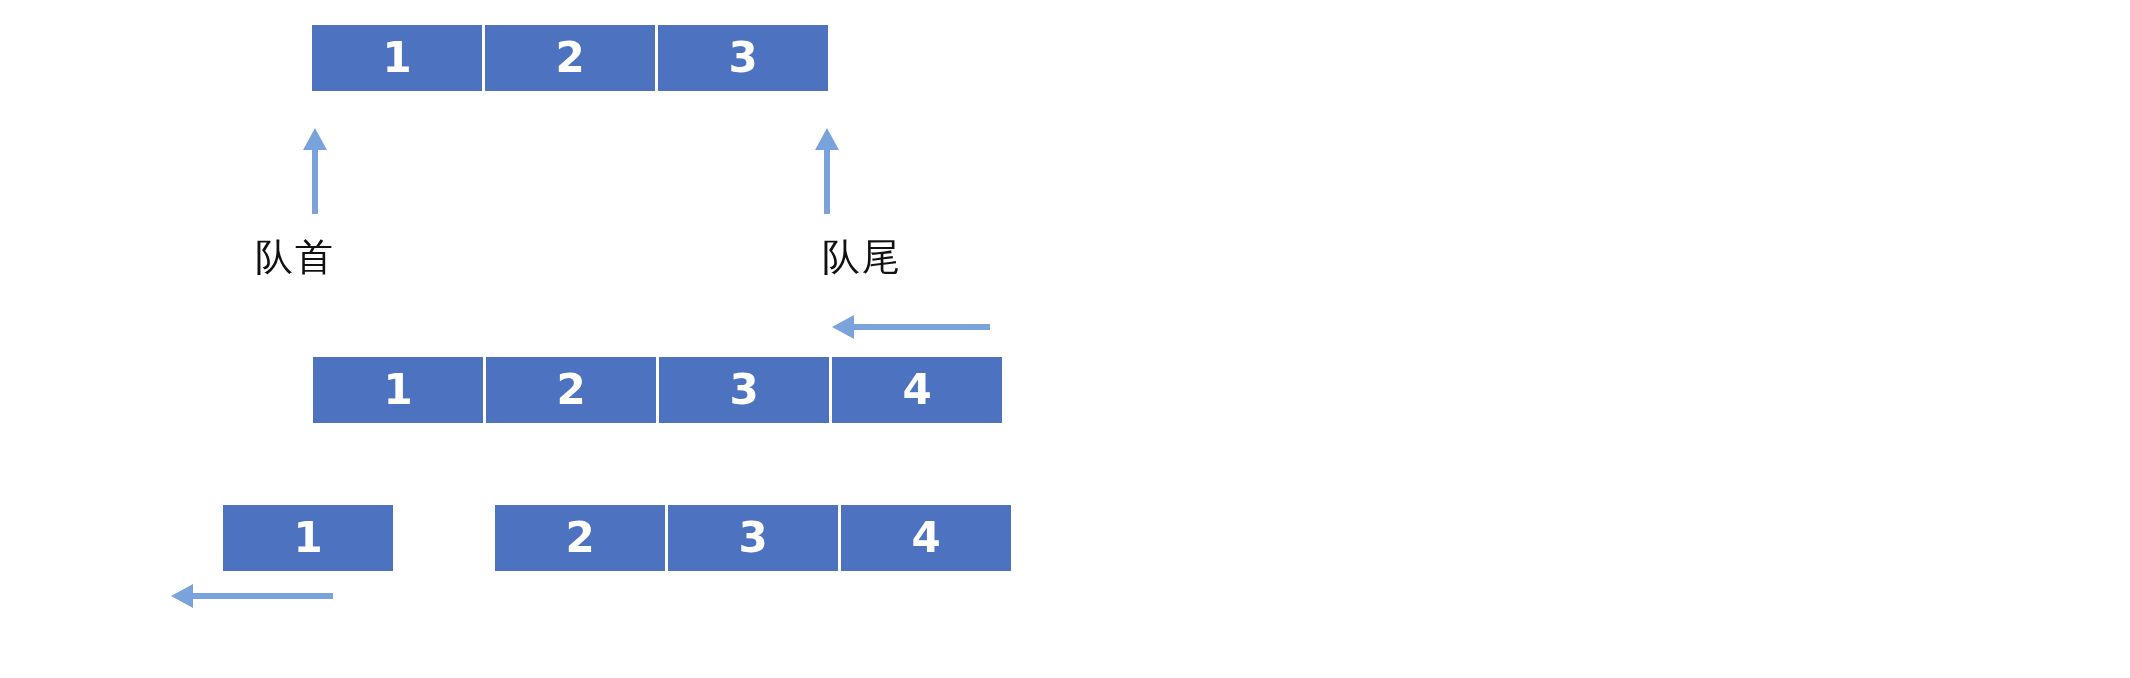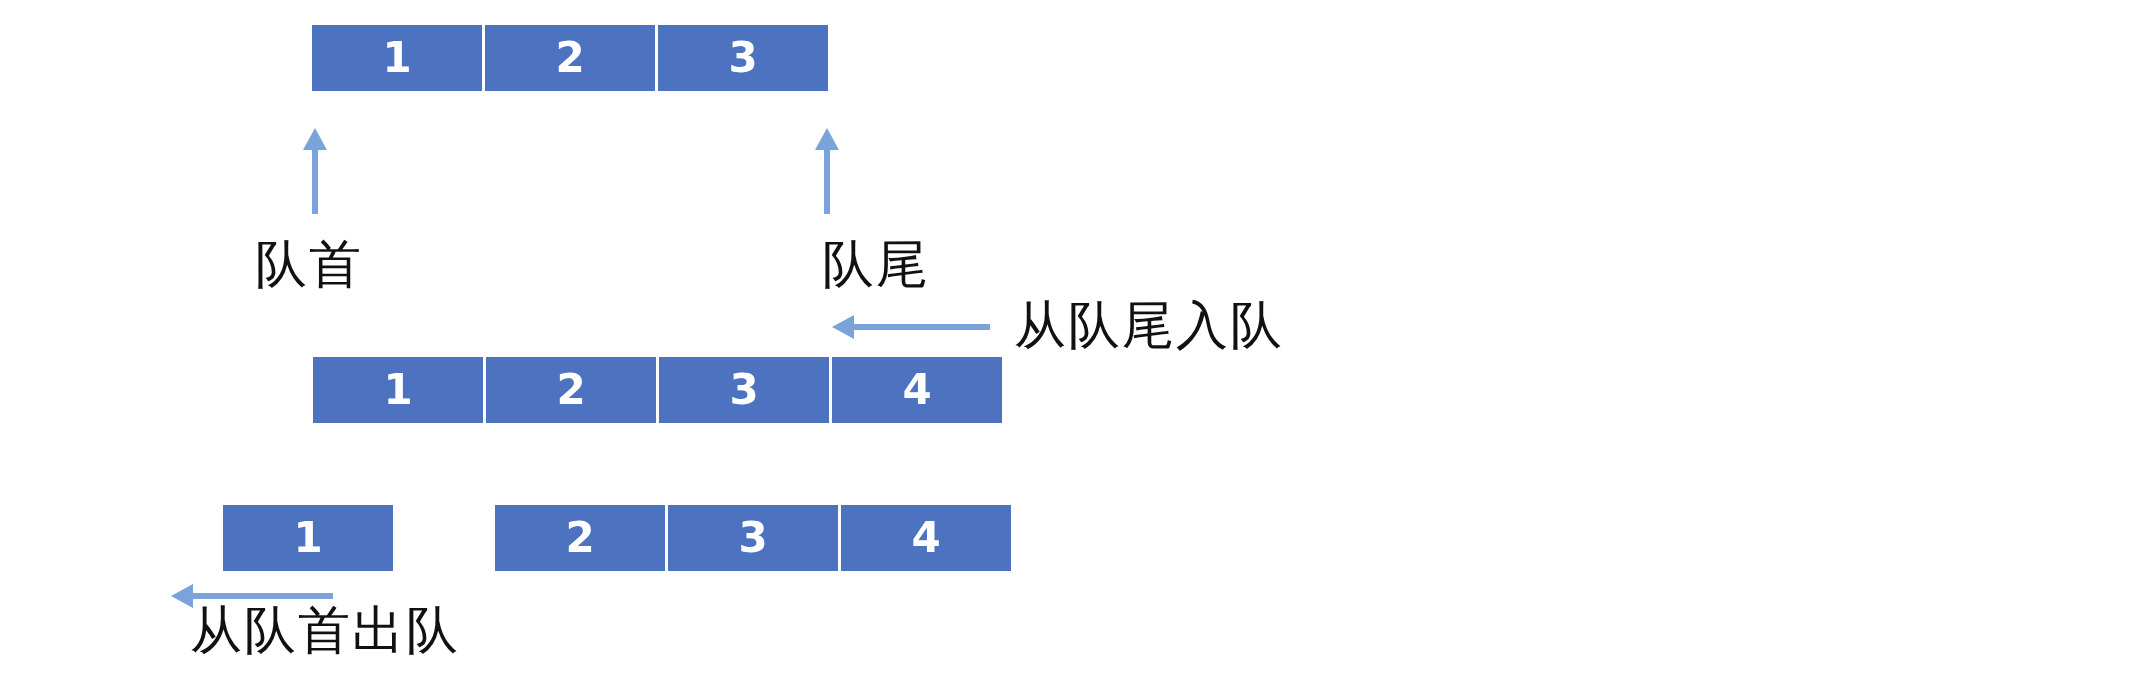--- a/index.html
+++ b/index.html
@@ -24,21 +24,21 @@
     font-weight:bold;
     font-size:42px;
     line-height:66px;
     text-align:center;
     flex:0 0 auto;
   }
   
   .zh-label{
     position:absolute;
     color:var(--label-text,#111111);
-    font-size:52px;
+    font-size:38px;
     line-height:1.0;
     white-space:nowrap;
     letter-spacing:2px;
   }
   
   .arrow-up{
     position:absolute;
     width:24px;
     display:flex;
     flex-direction:column;
@@ -94,21 +94,20 @@
     <div class="stem"></div>
   </div>
 
   <div class="zh-label" style="left:255px;top:238px;">队首</div>
   <div class="zh-label" style="left:822px;top:238px;">队尾</div>
 
   <div class="arrow-left" style="left:832px;top:315px;width:158px;">
     <div class="head"></div>
     <div class="stem"></div>
   </div>
-  <div class="zh-label" style="left:1014px;top:299px;">从队尾入队</div>
 
   <div class="queue-row" style="left:313px;top:357px;">
       <div class="cell">1</div>
       <div class="cell">2</div>
       <div class="cell">3</div>
       <div class="cell">4</div>
     </div>
 
   <div class="queue-row" style="left:223px;top:505px;">
       <div class="cell">1</div>
@@ -117,15 +116,14 @@
   <div class="queue-row" style="left:495px;top:505px;">
       <div class="cell">2</div>
       <div class="cell">3</div>
       <div class="cell">4</div>
     </div>
 
   <div class="arrow-left" style="left:171px;top:584px;width:162px;">
     <div class="head"></div>
     <div class="stem"></div>
   </div>
-  <div class="zh-label" style="left:190px;top:604px;">从队首出队</div>
 
 </div>
 
 </body></html>

